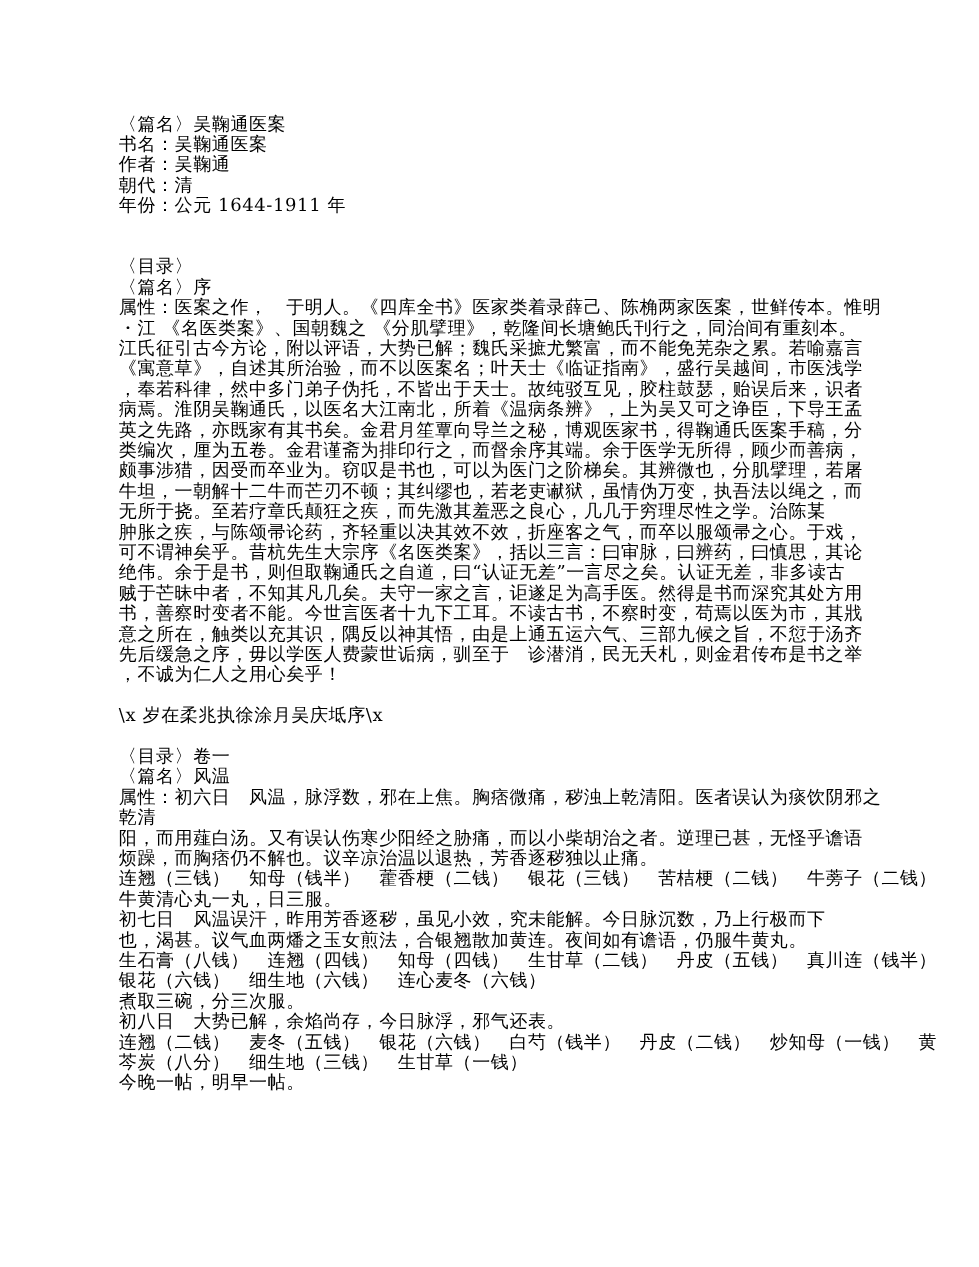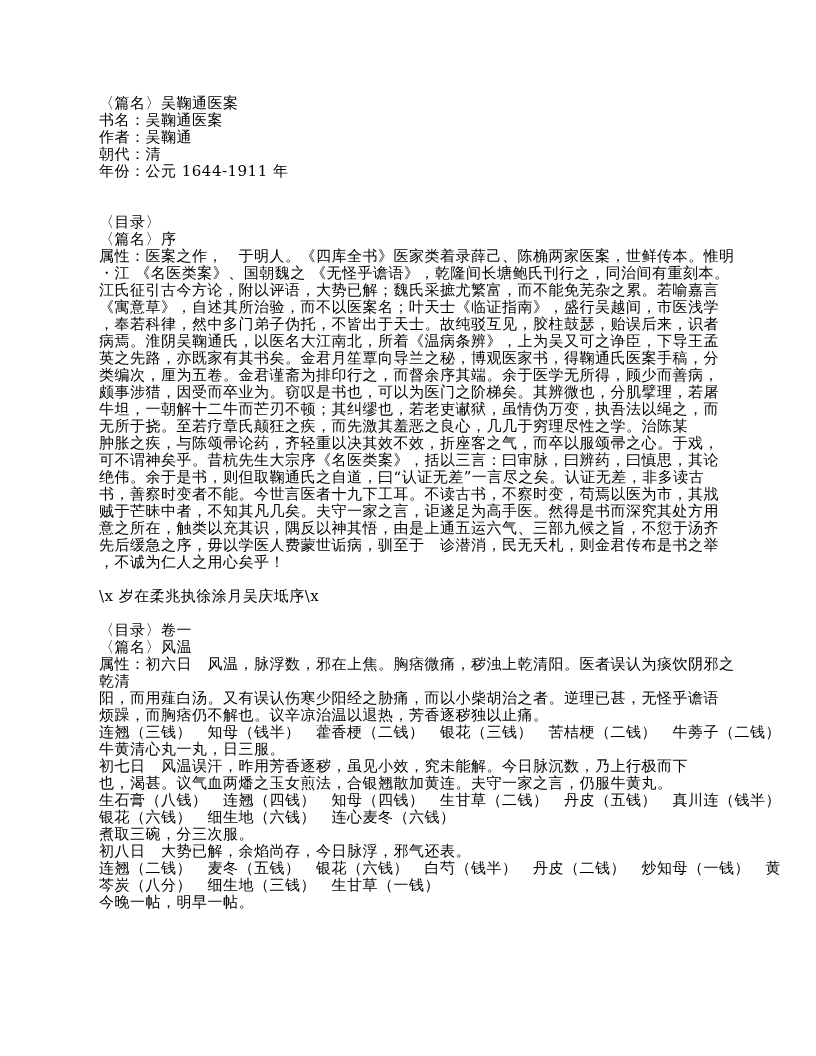--- a/index.html
+++ b/index.html
@@ -42,51 +42,51 @@
       <div class="line">〈篇名〉吴鞠通医案</div>
       <div class="line">书名：吴鞠通医案</div>
       <div class="line">作者：吴鞠通</div>
       <div class="line">朝代：清</div>
       <div class="line">年份：公元 1644-1911 年</div>
       <div class="line"></div>
       <div class="line"></div>
       <div class="line">〈目录〉</div>
       <div class="line">〈篇名〉序</div>
       <div class="line">属性：医案之作，　于明人。《四库全书》医家类着录薛己、陈桷两家医案，世鲜传本。惟明</div>
-      <div class="line">・江 《名医类案》、国朝魏之 《无怪乎谵语》，乾隆间长塘鲍氏刊行之，同治间有重刻本。</div>
+      <div class="line">・江 《名医类案》、国朝魏之 《分肌擘理》，乾隆间长塘鲍氏刊行之，同治间有重刻本。</div>
       <div class="line">江氏征引古今方论，附以评语，大势已解；魏氏采摭尤繁富，而不能免芜杂之累。若喻嘉言</div>
       <div class="line">《寓意草》，自述其所治验，而不以医案名；叶天士《临证指南》，盛行吴越间，市医浅学</div>
       <div class="line">，奉若科律，然中多门弟子伪托，不皆出于天士。故纯驳互见，胶柱鼓瑟，贻误后来，识者</div>
       <div class="line">病焉。淮阴吴鞠通氏，以医名大江南北，所着《温病条辨》，上为吴又可之诤臣，下导王孟</div>
       <div class="line">英之先路，亦既家有其书矣。金君月笙覃向导兰之秘，博观医家书，得鞠通氏医案手稿，分</div>
       <div class="line">类编次，厘为五卷。金君谨斋为排印行之，而督余序其端。余于医学无所得，顾少而善病，</div>
       <div class="line">颇事涉猎，因受而卒业为。窃叹是书也，可以为医门之阶梯矣。其辨微也，分肌擘理，若屠</div>
       <div class="line">牛坦，一朝解十二牛而芒刃不顿；其纠缪也，若老吏谳狱，虽情伪万变，执吾法以绳之，而</div>
       <div class="line">无所于挠。至若疗章氏颠狂之疾，而先激其羞恶之良心，几几于穷理尽性之学。治陈某</div>
       <div class="line">肿胀之疾，与陈颂帚论药，齐轻重以决其效不效，折座客之气，而卒以服颂帚之心。于戏，</div>
       <div class="line">可不谓神矣乎。昔杭先生大宗序《名医类案》，括以三言：曰审脉，曰辨药，曰慎思，其论</div>
       <div class="line">绝伟。余于是书，则但取鞠通氏之自道，曰“认证无差”一言尽之矣。认证无差，非多读古</div>
+      <div class="line">贼于芒昧中者，不知其凡几矣。夫守一家之言，讵遂足为高手医。然得是书而深究其处方用</div>
       <div class="line">书，善察时变者不能。今世言医者十九下工耳。不读古书，不察时变，苟焉以医为市，其戕</div>
-      <div class="line">贼于芒昧中者，不知其凡几矣。夫守一家之言，讵遂足为高手医。然得是书而深究其处方用</div>
       <div class="line">意之所在，触类以充其识，隅反以神其悟，由是上通五运六气、三部九候之旨，不愆于汤齐</div>
       <div class="line">先后缓急之序，毋以学医人费蒙世诟病，驯至于　诊潜消，民无夭札，则金君传布是书之举</div>
       <div class="line">，不诚为仁人之用心矣乎！</div>
       <div class="line"></div>
       <div class="line">\x 岁在柔兆执徐涂月吴庆坻序\x</div>
       <div class="line"></div>
       <div class="line">〈目录〉卷一</div>
       <div class="line">〈篇名〉风温</div>
       <div class="line">属性：初六日　风温，脉浮数，邪在上焦。胸痞微痛，秽浊上乾清阳。医者误认为痰饮阴邪之</div>
       <div class="line">乾清</div>
       <div class="line">阳，而用薤白汤。又有误认伤寒少阳经之胁痛，而以小柴胡治之者。逆理已甚，无怪乎谵语</div>
       <div class="line">烦躁，而胸痞仍不解也。议辛凉治温以退热，芳香逐秽独以止痛。</div>
       <div class="line">连翘（三钱）　知母（钱半）　藿香梗（二钱）　银花（三钱）　苦桔梗（二钱）　牛蒡子（二钱）</div>
       <div class="line">牛黄清心丸一丸，日三服。</div>
       <div class="line">初七日　风温误汗，昨用芳香逐秽，虽见小效，究未能解。今日脉沉数，乃上行极而下</div>
-      <div class="line">也，渴甚。议气血两燔之玉女煎法，合银翘散加黄连。夫守一家之言，仍服牛黄丸。</div>
+      <div class="line">也，渴甚。议气血两燔之玉女煎法，合银翘散加黄连。夜间如有谵语，仍服牛黄丸。</div>
       <div class="line">生石膏（八钱）　连翘（四钱）　知母（四钱）　生甘草（二钱）　丹皮（五钱）　真川连（钱半）</div>
       <div class="line">银花（六钱）　细生地（六钱）　连心麦冬（六钱）</div>
       <div class="line">煮取三碗，分三次服。</div>
       <div class="line">初八日　大势已解，余焰尚存，今日脉浮，邪气还表。</div>
       <div class="line">连翘（二钱）　麦冬（五钱）　银花（六钱）　白芍（钱半）　丹皮（二钱）　炒知母（一钱）　黄</div>
       <div class="line">芩炭（八分）　细生地（三钱）　生甘草（一钱）</div>
       <div class="line">今晚一帖，明早一帖。</div>
     </div>
 </div>
 

